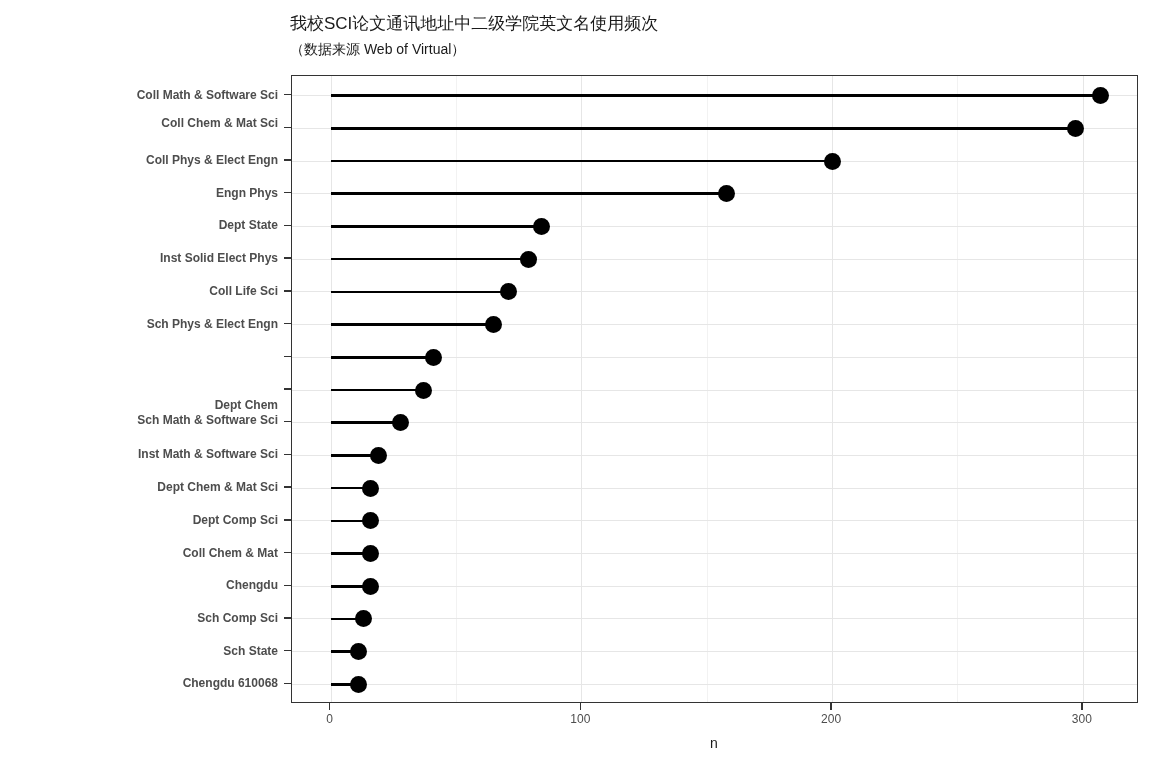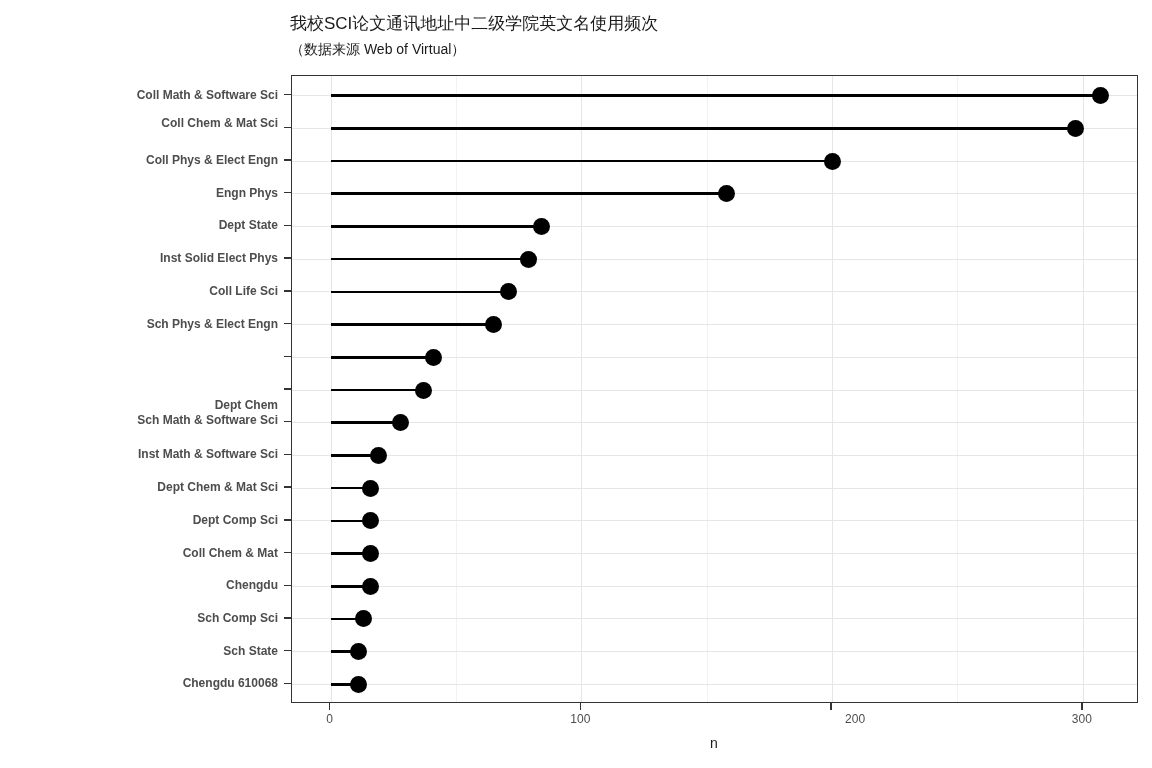--- a/index.html
+++ b/index.html
@@ -180,16 +180,16 @@
     <div class="ytick" style="top: 617.258px;"></div>
     <div class="ylab" style="top: 650.667px;">Sch State</div>
     <div class="ytick" style="top: 649.967px;"></div>
     <div class="ylab" style="top: 683.375px;">Chengdu 610068</div>
     <div class="ytick" style="top: 682.675px;"></div>
     <div class="xtick" style="left: 328.914px;"></div>
     <div class="xticklab" style="left: 329.614px;">0</div>
     <div class="xtick" style="left: 579.654px;"></div>
     <div class="xticklab" style="left: 580.354px;">100</div>
     <div class="xtick" style="left: 830.394px;"></div>
-    <div class="xticklab" style="left: 831.094px; margin-left: 24px;">200</div>
+    <div class="xticklab" style="left: 831.094px;">200</div>
     <div class="xtick" style="left: 1081.13px;"></div>
     <div class="xticklab" style="left: 1081.83px;">300</div>
   </div>
 
 </body></html>

